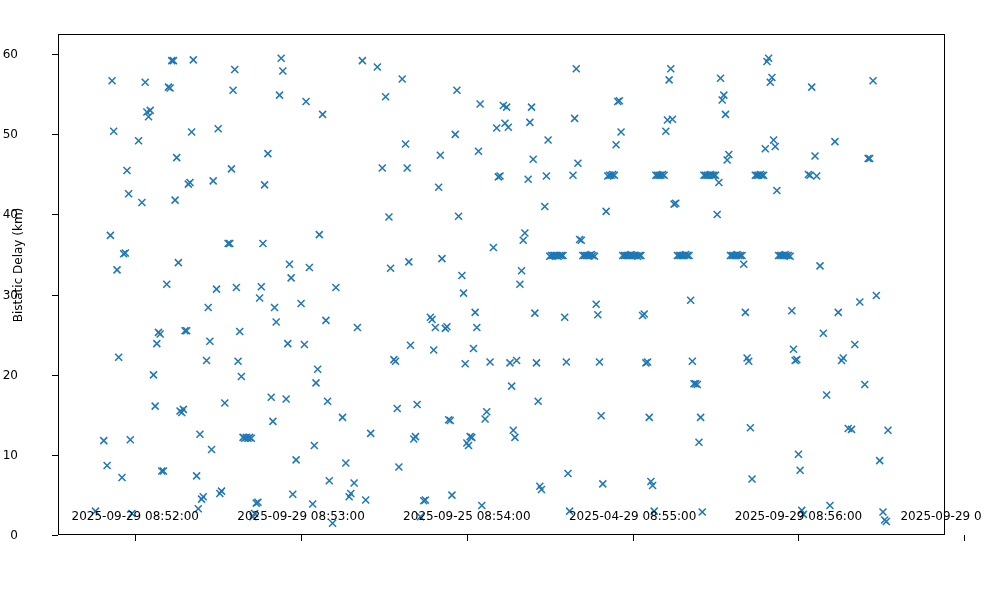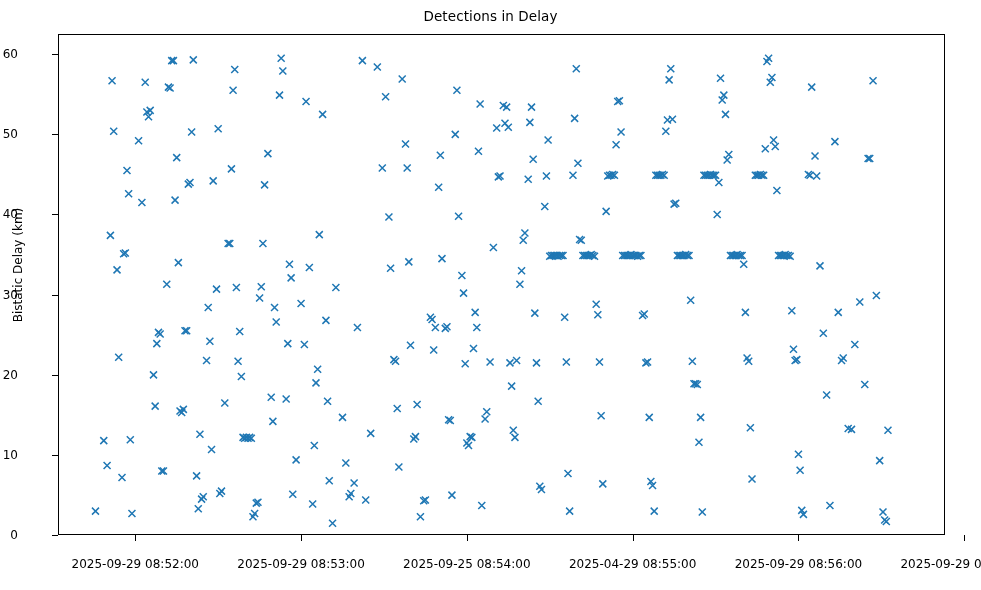--- a/index.html
+++ b/index.html
@@ -80,21 +80,21 @@
     border-top: 1.1px solid #000000;
   }
   
   .xtick {
     position: absolute;
     width: 240px;
     margin-left: -120px;
     text-align: center;
     font-size: 12px;
     line-height: 12px;
-    top: 558px;
+    top: 510px;
     white-space: nowrap;
   }
   .xtick-mark {
     position: absolute;
     top: 535px;
     height: 6px;
     width: 0;
     border-left: 1.1px solid #000000;
   }
   #x-axis-label {
@@ -104,21 +104,20 @@
     top: 566px;
     text-align: center;
     font-size: 12px;
   }
 </style>
 </head>
 <body>
 
 <div id="figure">
 
-  <div id="chart-title">Detections in Delay</div>
 
   <div id="y-axis-label">Bistatic Delay (km)</div>
   <div id="y-ticks">
       <div class="ytick" style="top: 535px;">0</div>
       <div class="ytick-mark" style="top: 535px;"></div>
       <div class="ytick" style="top: 454.84px;">10</div>
       <div class="ytick-mark" style="top: 454.84px;"></div>
       <div class="ytick" style="top: 374.68px;">20</div>
       <div class="ytick-mark" style="top: 374.68px;"></div>
       <div class="ytick" style="top: 294.52px;">30</div>

